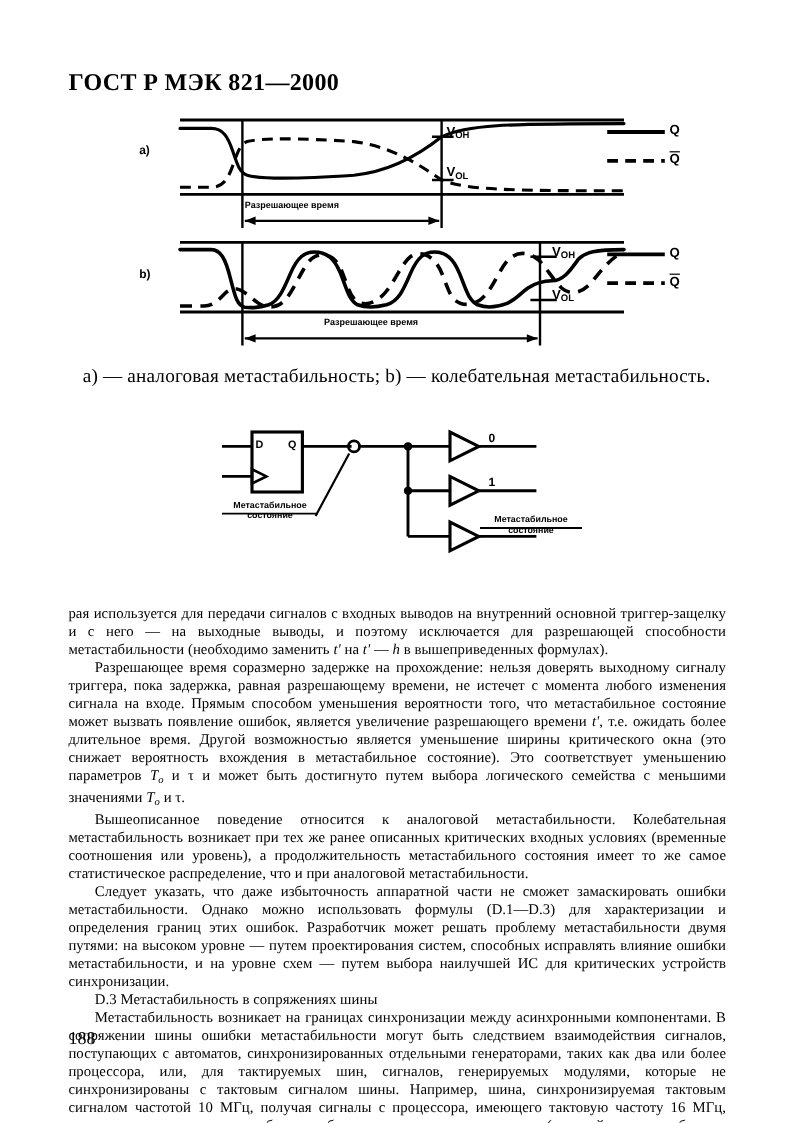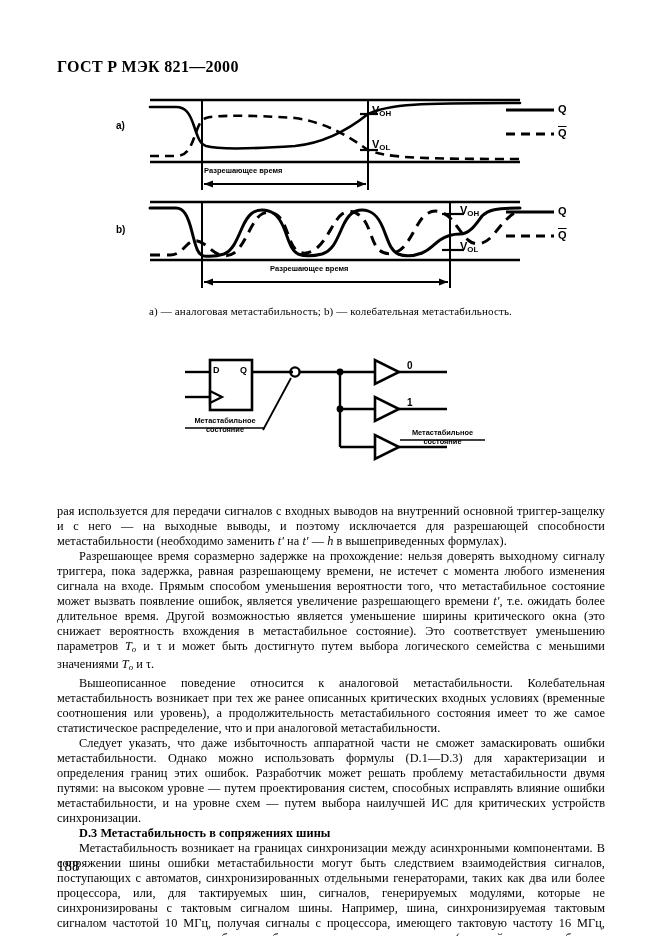--- a/index.html
+++ b/index.html
@@ -22,21 +22,21 @@
     height: 936px;
   }
 
   
   .doc-header {
     position: absolute;
     left: 57px;
     top: 58px;
     font-family: "Liberation Serif", "DejaVu Serif", serif;
     font-weight: bold;
-    font-size: 16px;
+    font-size: 20px;
     letter-spacing: 0.3px;
   }
 
   
   .fig-d3 {
     position: absolute;
     left: 120px;
     top: 92px;
     width: 430px;
     height: 200px;
@@ -56,21 +56,21 @@
     font-family: "Liberation Sans", "DejaVu Sans", sans-serif;
     font-weight: bold;
     font-size: 10px;
   }
 
   
   .caption-line {
     position: absolute;
     width: 661px;
     text-align: center;
-    font-size: 11px;
+    font-size: 16px;
     letter-spacing: 0.15px;
   }
 
   
   .fig-d4 {
     position: absolute;
     left: 185px;
     top: 352px;
     width: 300px;
     height: 110px;
@@ -89,21 +89,21 @@
     letter-spacing: 0.05px;
   }
   .body-text p {
     margin: 0;
     text-indent: 22px;
   }
   .body-text p.noindent { text-indent: 0; }
   .body-text h3 {
     margin: 0;
     font-size: 12.3px;
-    font-weight: bold;
+    font-weight: normal;
     text-indent: 22px;
     line-height: 15.0px;
   }
   .it { font-style: italic; }
   .sub { font-size: 0.72em; vertical-align: -0.28em; }
 
   
   .page-number {
     position: absolute;
     left: 57px;

